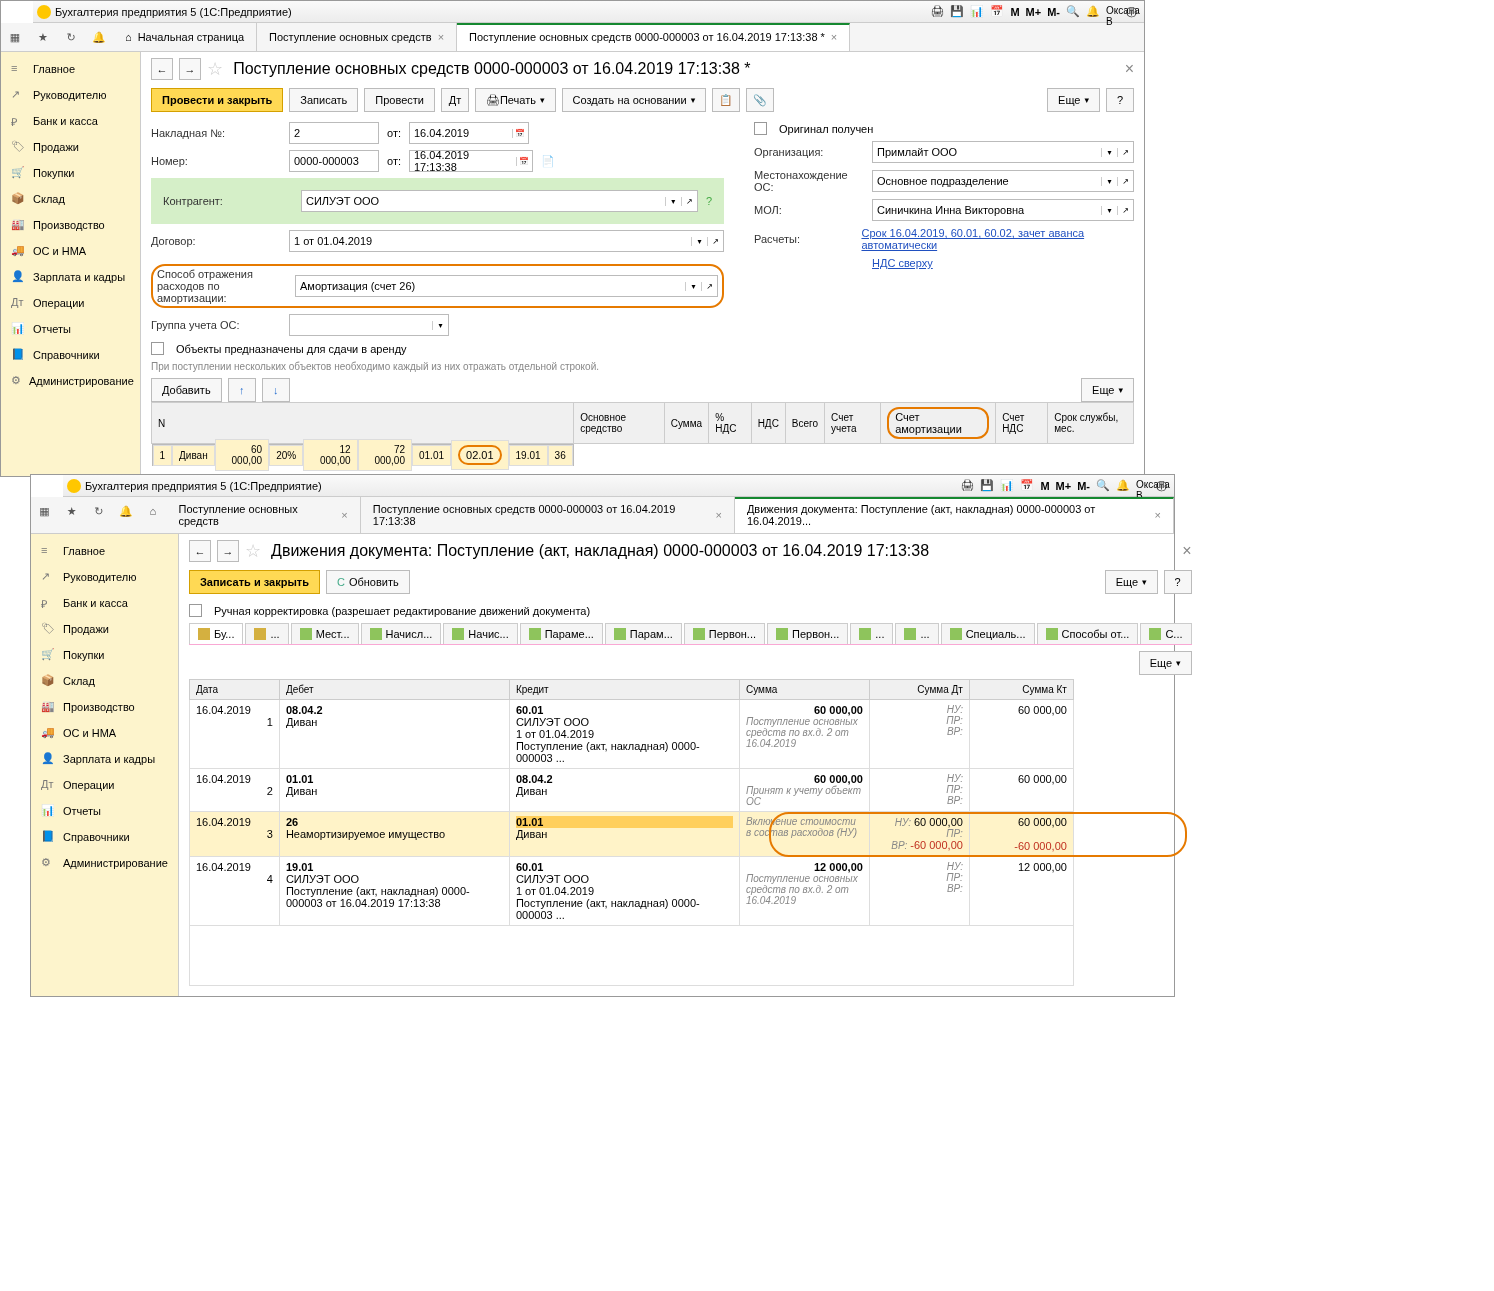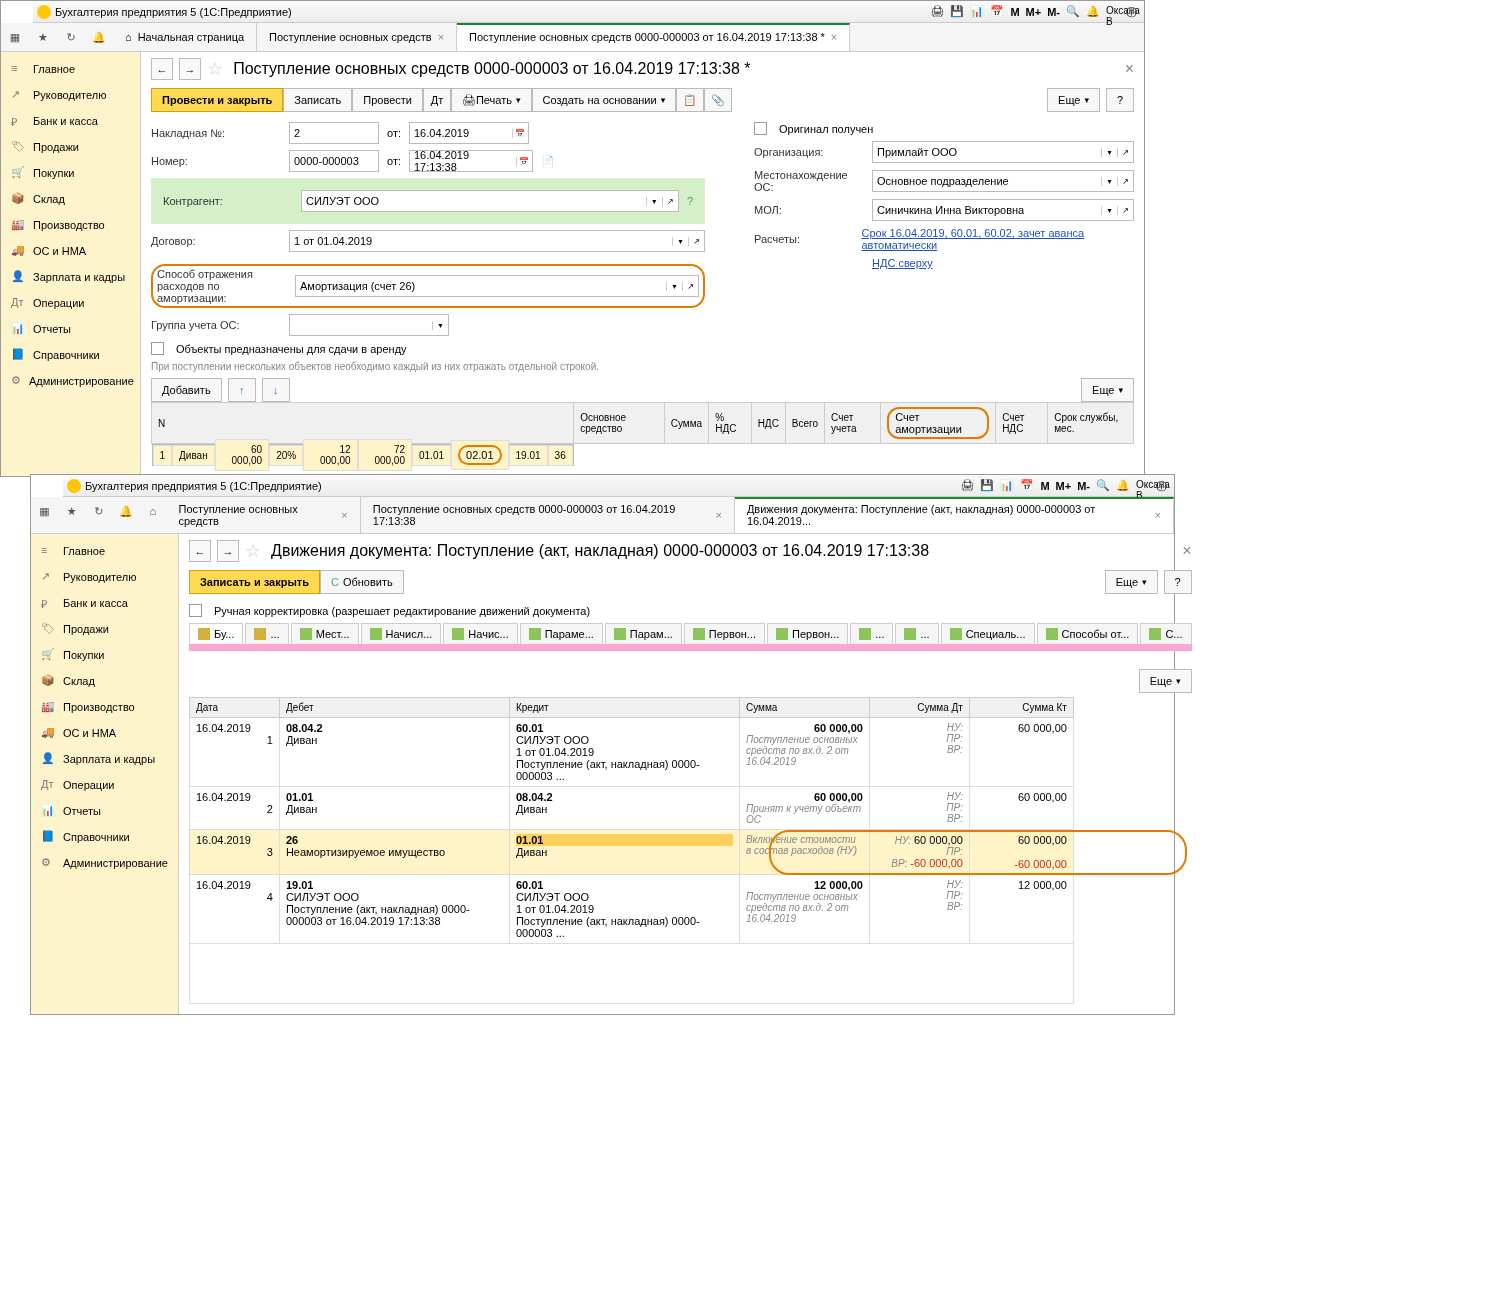--- a/index.html
+++ b/index.html
@@ -19,42 +19,42 @@
 .tab .x { color: #888; }
 .body { display: flex; }
 .sidebar { width: 140px; background: #fdf4cc; border-right: 1px solid #ccc; padding: 4px 0; }
 .side-item { padding: 6px 10px; display: flex; align-items: center; gap: 8px; cursor: pointer; }
 .side-ico { width: 14px; height: 14px; color: #777; }
 .content { flex: 1; padding: 6px 10px 10px; position: relative; }
 .pg-hdr { display: flex; align-items: center; gap: 6px; margin-bottom: 8px; }
 .navbtn { width: 22px; height: 22px; border: 1px solid #bbb; background: #f8f8f8; display: flex; align-items: center; justify-content: center; cursor: pointer; }
 .pg-title { font-size: 16px; font-weight: 400; margin-left: 4px; }
 .close-x { margin-left: auto; font-size: 16px; color: #888; cursor: pointer; }
-.cmdrow { display: flex; align-items: center; margin-bottom: 10px; }
+.cmdrow { display: flex; gap: 6px; align-items: center; margin-bottom: 10px; }
 .btn { height: 24px; padding: 0 10px; border: 1px solid #bbb; background: #f7f7f7; cursor: pointer; display: flex; align-items: center; }
 .btn.primary { background: #ffd954; border-color: #d4a000; font-weight: 600; }
 .btn.drop::after { content: "▾"; margin-left: 4px; font-size: 9px; }
 .icobtn { width: 28px; padding: 0; justify-content: center; }
 .more-r { margin-left: auto; display: flex; gap: 6px; }
 .formrow { display: flex; align-items: center; margin-bottom: 6px; gap: 8px; }
 .lbl { width: 130px; color: #333; }
 .inp { height: 22px; border: 1px solid #bbb; padding: 0 4px; background: #fff; }
 .sel { border: 1px solid #bbb; height: 22px; display: flex; align-items: center; background: #fff; }
 .sel .txt { flex: 1; padding: 0 4px; }
 .sel .ar { width: 16px; text-align: center; border-left: 1px solid #ccc; font-size: 8px; }
 .circred { border: 2px solid #e67a00; border-radius: 14px; padding: 2px 4px; margin-top: 12px; }
 .link { color: #2050c0; text-decoration: underline; cursor: pointer; }
 .note { color: #888; font-size: 10px; margin-bottom: 6px; }
 .tblbar { display: flex; gap: 6px; margin-bottom: 0; }
 table { width: 100%; border-collapse: collapse; }
 th { background: #f0f0f0; border: 1px solid #ccc; padding: 4px 6px; text-align: left; font-weight: 400; font-size: 10px; }
 td { border: 1px solid #ddd; padding: 4px 6px; font-size: 10px; }
 tr.sel td { background: #fff3c8; }
 .circcol { border: 2px solid #e67a00; border-radius: 12px; padding: 2px 6px; display: inline-block; }
-.subtabs { display: flex; gap: 2px; border-bottom: 7px solid #f9a8d4; margin-bottom: 18px; overflow: hidden; }
+.subtabs { display: flex; gap: 2px; border-bottom: 1px solid #f9a8d4; margin-bottom: 6px; overflow: hidden; }
 .subtab { padding: 4px 8px; border: 1px solid #ccc; border-bottom: none; background: #f5f5f5; display: flex; align-items: center; gap: 4px; cursor: pointer; font-size: 10px; white-space: nowrap; }
 .subtab.active { background: #fff; }
 .gico { width: 12px; height: 12px; display: inline-block; background: #8ec45c; }
 .gico.y { background: #d4b040; }
 .movtbl td, .movtbl th { vertical-align: top; }
 .movtbl .r1 { font-weight: 700; }
 .rt { text-align: right; }
 .red { color: #c03020; }
 .hlrow td { background: #fff3c8; }
 .hlcell { background: #ffcf5c !important; }
@@ -231,21 +231,21 @@
             <div class="sel" style="width:160px">
                 <span class="txt"></span>
                 <span class="ar">▾</span>
               </div>
           </div>
           <div class="formrow">
             <span class="check"></span>
             <span>Объекты предназначены для сдачи в аренду</span>
           </div>
         </div>
-        <div style="width:380px;margin-left:19px;">
+        <div style="width:380px;">
           <div class="formrow">
             <span class="check"></span>
             <span>Оригинал получен</span>
           </div>
           <div class="formrow">
             <span class="lbl" style="width:110px">Организация:</span>
             <div class="sel" style="flex:1">
                 <span class="txt">Примлайт ООО</span>
                 <span class="ar">▾</span>
                 <span class="ar">↗</span>

